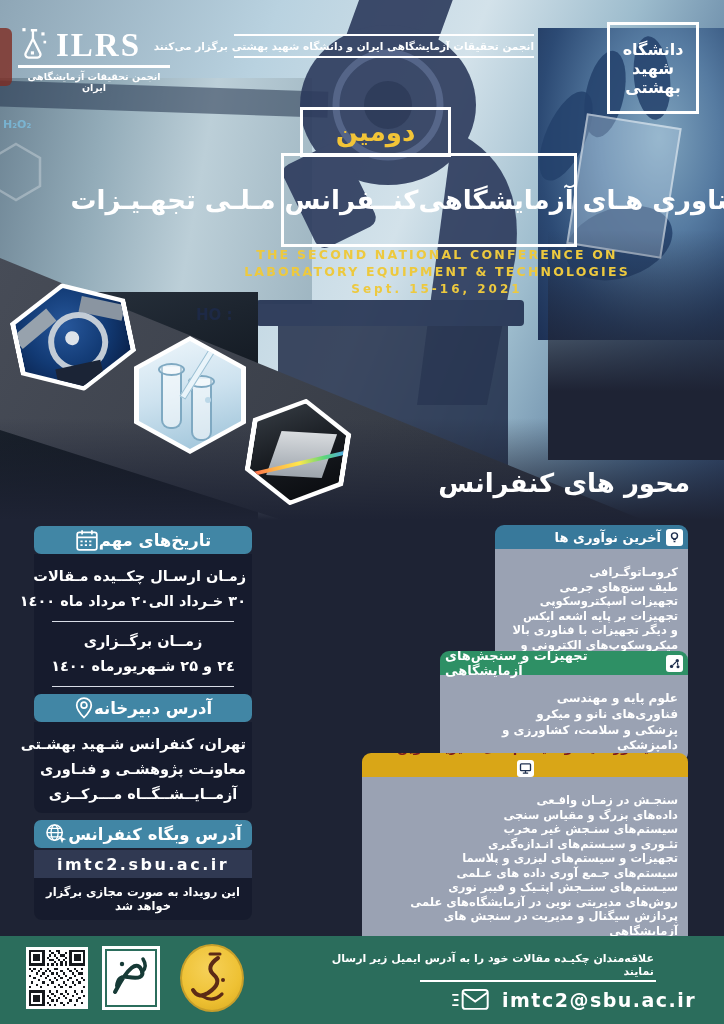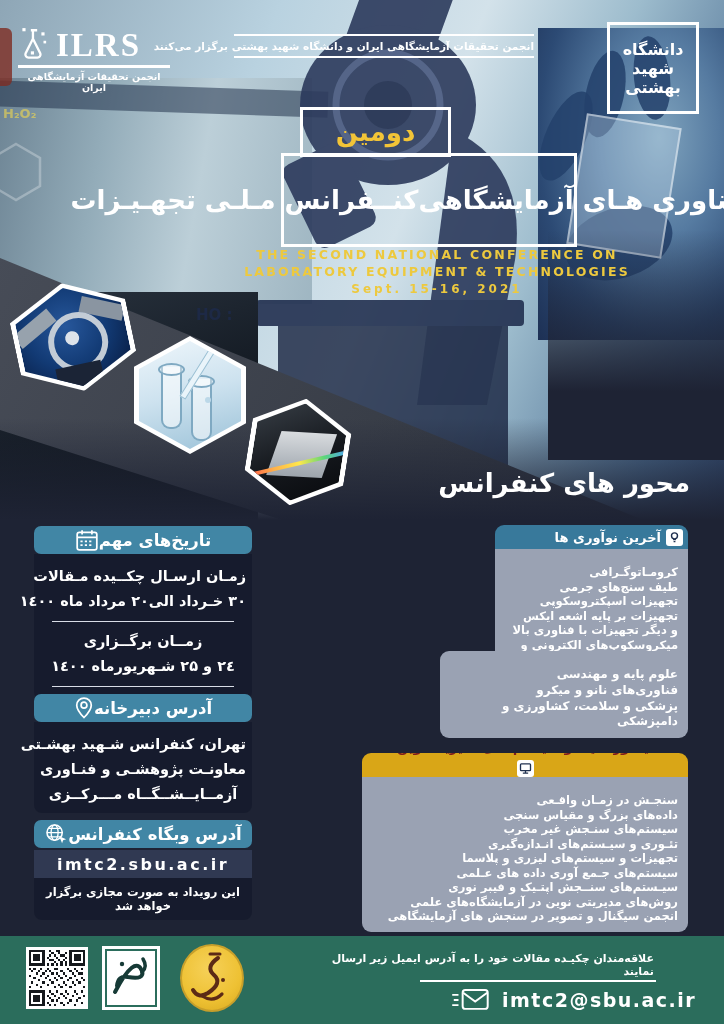--- a/index.html
+++ b/index.html
@@ -23,21 +23,21 @@
   .bg-wedge{left:0;top:250px;width:724px;height:330px;z-index:2;
     background:linear-gradient(120deg,#474c57 0%,#383d47 55%,#2e333d 100%);
     clip-path:polygon(0 8px,648px 272px,724px 330px,470px 330px,0 180px);}
   .bg-fade{left:0;top:418px;width:724px;height:120px;z-index:2;
     background:linear-gradient(180deg,rgba(30,35,52,0) 0%,#1e2334 85%);}
   .bg-right-fade{left:548px;top:230px;width:176px;height:230px;z-index:2;
     background:linear-gradient(180deg,rgba(30,35,52,0) 0%,#1e2334 70%);}
   .bg-bottom{left:0;top:520px;width:724px;height:504px;z-index:2;background:#1e2334;}
   .red-knob{left:0;top:28px;width:12px;height:58px;background:#7e2c22;opacity:.8;
     border-radius:0 6px 6px 0;z-index:1;}
-  .doodle1{left:3px;top:106px;z-index:1;color:#fde047;opacity:.55;font-size:13px;font-weight:bold;}
+  .doodle1{left:3px;top:118px;z-index:1;color:#7dd3fc;opacity:.55;font-size:11px;font-weight:bold;}
   .doodle2{left:196px;top:306px;z-index:2;color:#1d2a4a;opacity:.85;font-size:15px;font-weight:bold;}
   .hex-doodle{left:-14px;top:138px;z-index:1;opacity:.5;}
   
   .hex{z-index:3;clip-path:polygon(50% 0%,100% 26%,100% 74%,50% 100%,0% 74%,0% 26%);}
   .hex .inner{position:absolute;left:5px;top:5px;right:5px;bottom:5px;
     clip-path:polygon(50% 0%,100% 26%,100% 74%,50% 100%,0% 74%,0% 26%);overflow:hidden;}
   .hex1{left:14px;top:282px;width:118px;height:110px;background:#fff;transform:rotate(-12deg);}
   .hex1 .inner{background:radial-gradient(circle at 45% 38%,#27579b 0%,#123a74 48%,#061638 100%);}
   .hex2{left:134px;top:336px;width:112px;height:118px;background:#fff;}
   .hex2 .inner{background:linear-gradient(165deg,#eef6fb 0%,#cde2ef 48%,#9cc2d8 100%);}
@@ -306,20 +306,31 @@
       <div>کرومـاتوگـرافی</div>
       <div>طیف سنج‌های جرمی</div>
       <div>تجهیزات اسپکتروسکوپی</div>
       <div>تجهیزات بر پایه اشعه ایکس</div>
       <div>و دیگر تجهیزات با فناوری بالا</div>
       <div>میکروسکوپ‌های الکترونی و اتمی</div>
     </div>
   </div>
 
   <div class="abs topic-box box2">
+    <div class="topic-header">
+      <span>تجهیزات و سنجش‌های آزمایشگاهی</span>
+      <span class="mini-icon">
+        <svg width="15" height="15" viewBox="0 0 18 18">
+          <path d="M6.8 11.2l4-4 M12.6 7.6l.3 3.4" stroke="#20304f" stroke-width="1.4" fill="none"></path>
+          <circle cx="5.5" cy="12.5" r="2" fill="#20304f"></circle>
+          <circle cx="12.3" cy="5.6" r="2" fill="#20304f"></circle>
+          <circle cx="13.2" cy="12.8" r="1.8" fill="#20304f"></circle>
+        </svg>
+      </span>
+    </div>
     <div class="topic-body">
       <div>علوم پایه و مهندسی</div>
       <div>فناوری‌های نانو و میکرو</div>
       <div>پزشکی و سلامت، کشاورزی و دامپزشکی</div>
     </div>
   </div>
 
   <div class="abs topic-box box3">
     <div class="topic-header">
       <span>اینفورماتیک و سیستم های مدیریت نوین</span>
@@ -332,21 +343,21 @@
     </div>
     <div class="topic-body">
       <div>سنجـش در زمـان واقـعی</div>
       <div>داده‌های بزرگ و مقیاس سنجی</div>
       <div>سیستم‌های سنـجش غیر مخرب</div>
       <div>تئـوری و سیـستم‌های انـدازه‌گیری</div>
       <div>تجهیزات و سیستم‌های لیزری و پلاسما</div>
       <div>سیستم‌های جـمع آوری داده های عـلمی</div>
       <div>سیـستم‌های سنــجش اپتـیک و فیبر نوری</div>
       <div>روش‌های مدیریتی نوین در آزمایشگاه‌های علمی</div>
-      <div>انجمن سیگنال و تصویر در سنجش های آزمایشگاهی</div>
+      <div>پردازش سیگنال و مدیریت در سنجش های آزمایشگاهی</div>
     </div>
   </div>
 
   <div class="abs footer">
     <svg class="qr" viewBox="0 0 25 25" shape-rendering="crispEdges">
       <rect x="0" y="0" width="25" height="25" fill="#fff"></rect>
       <g fill="#15181c">
         <rect x="0" y="0" width="7" height="7"></rect>
           <rect x="18" y="0" width="7" height="7"></rect>
           <rect x="0" y="18" width="7" height="7"></rect>

